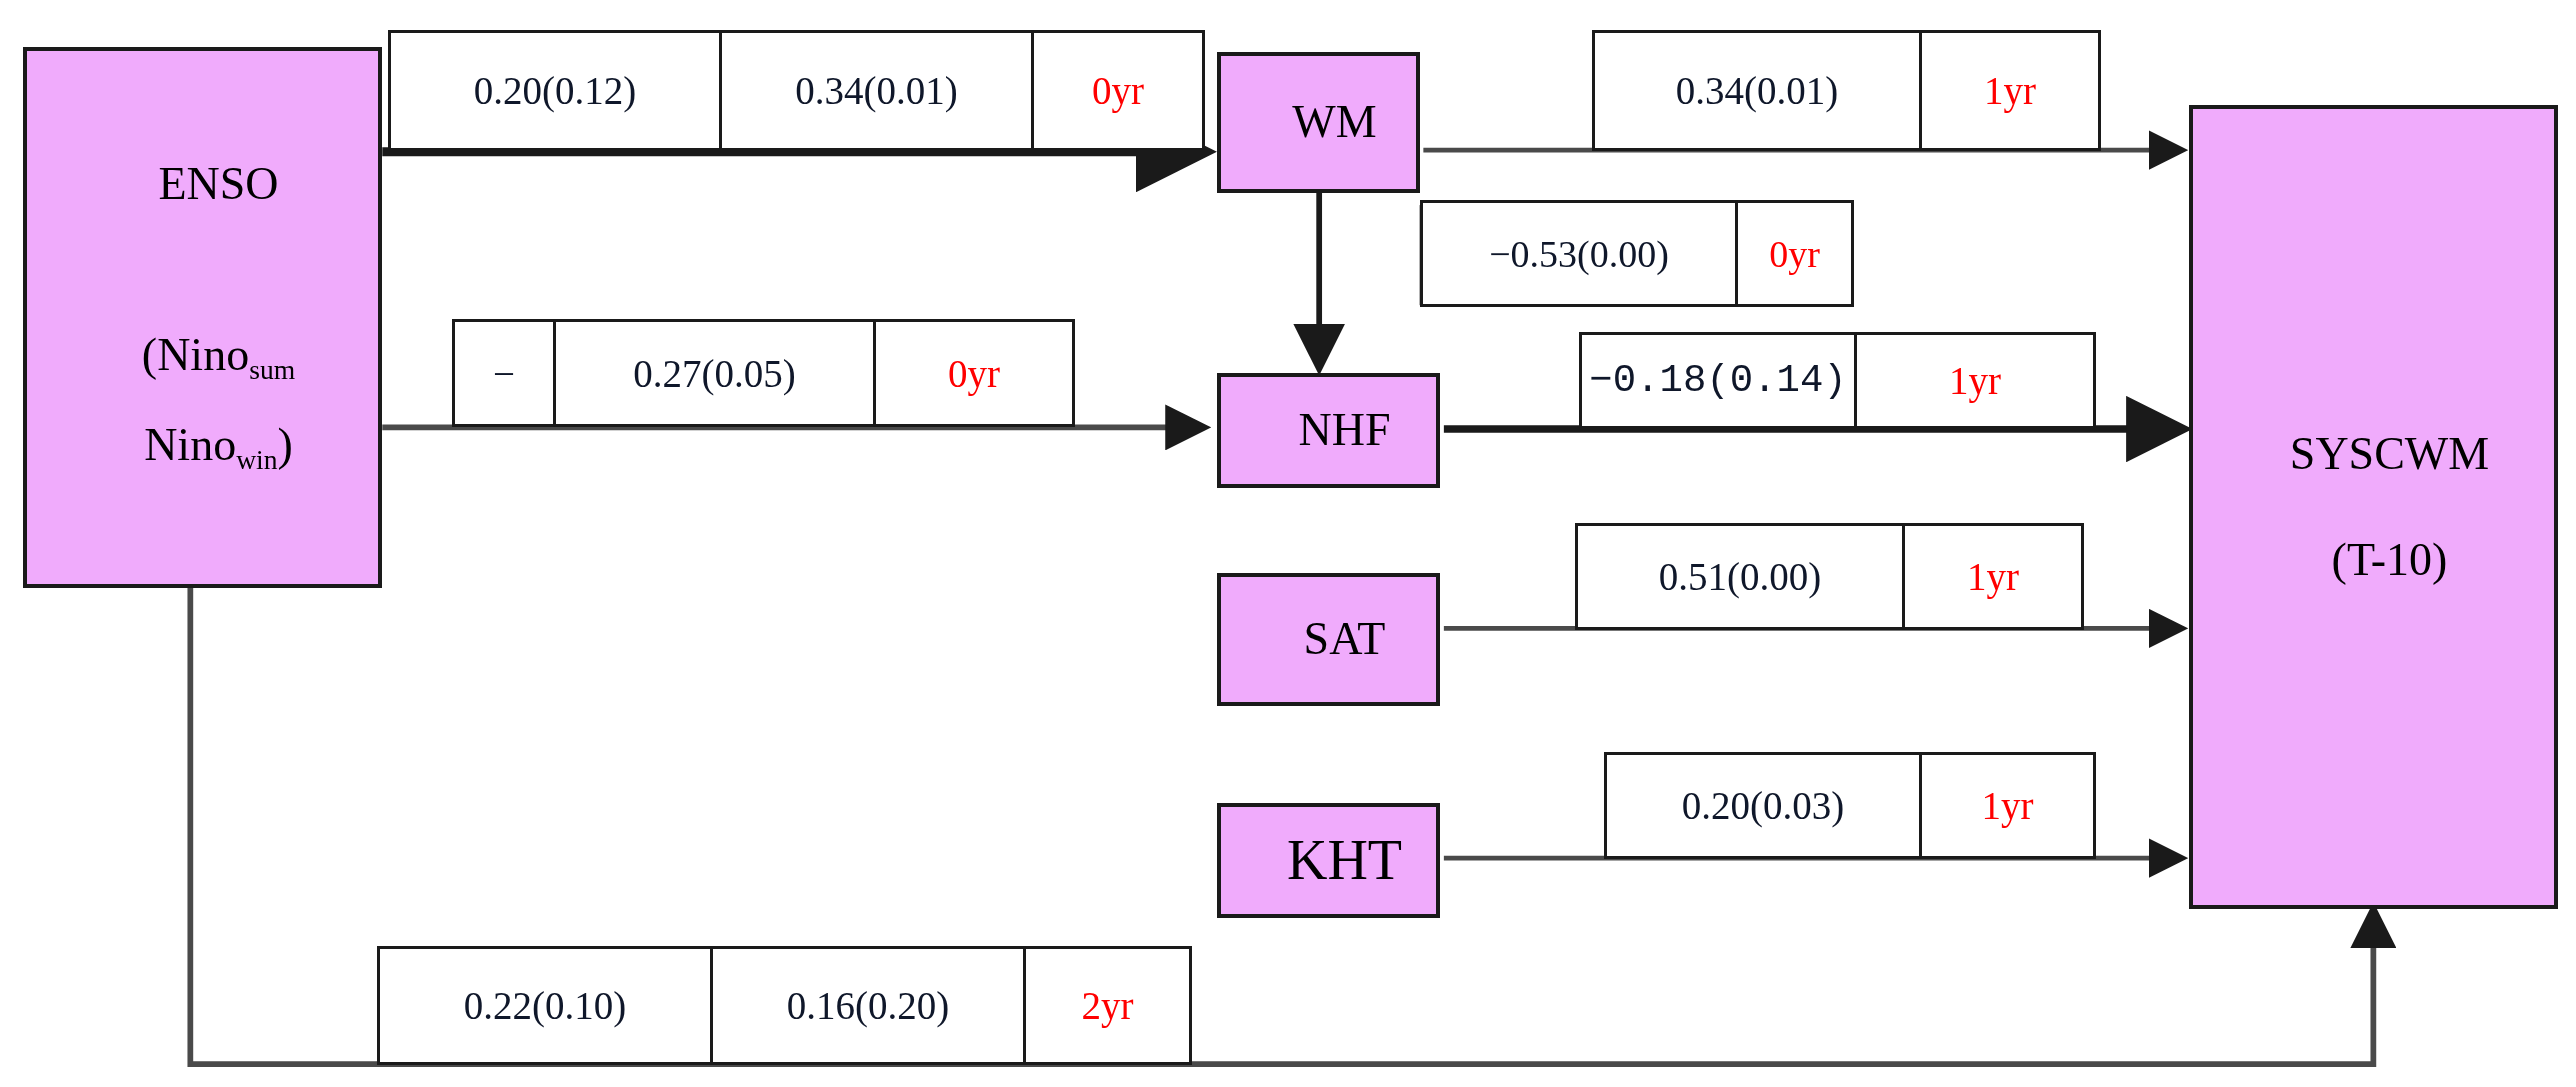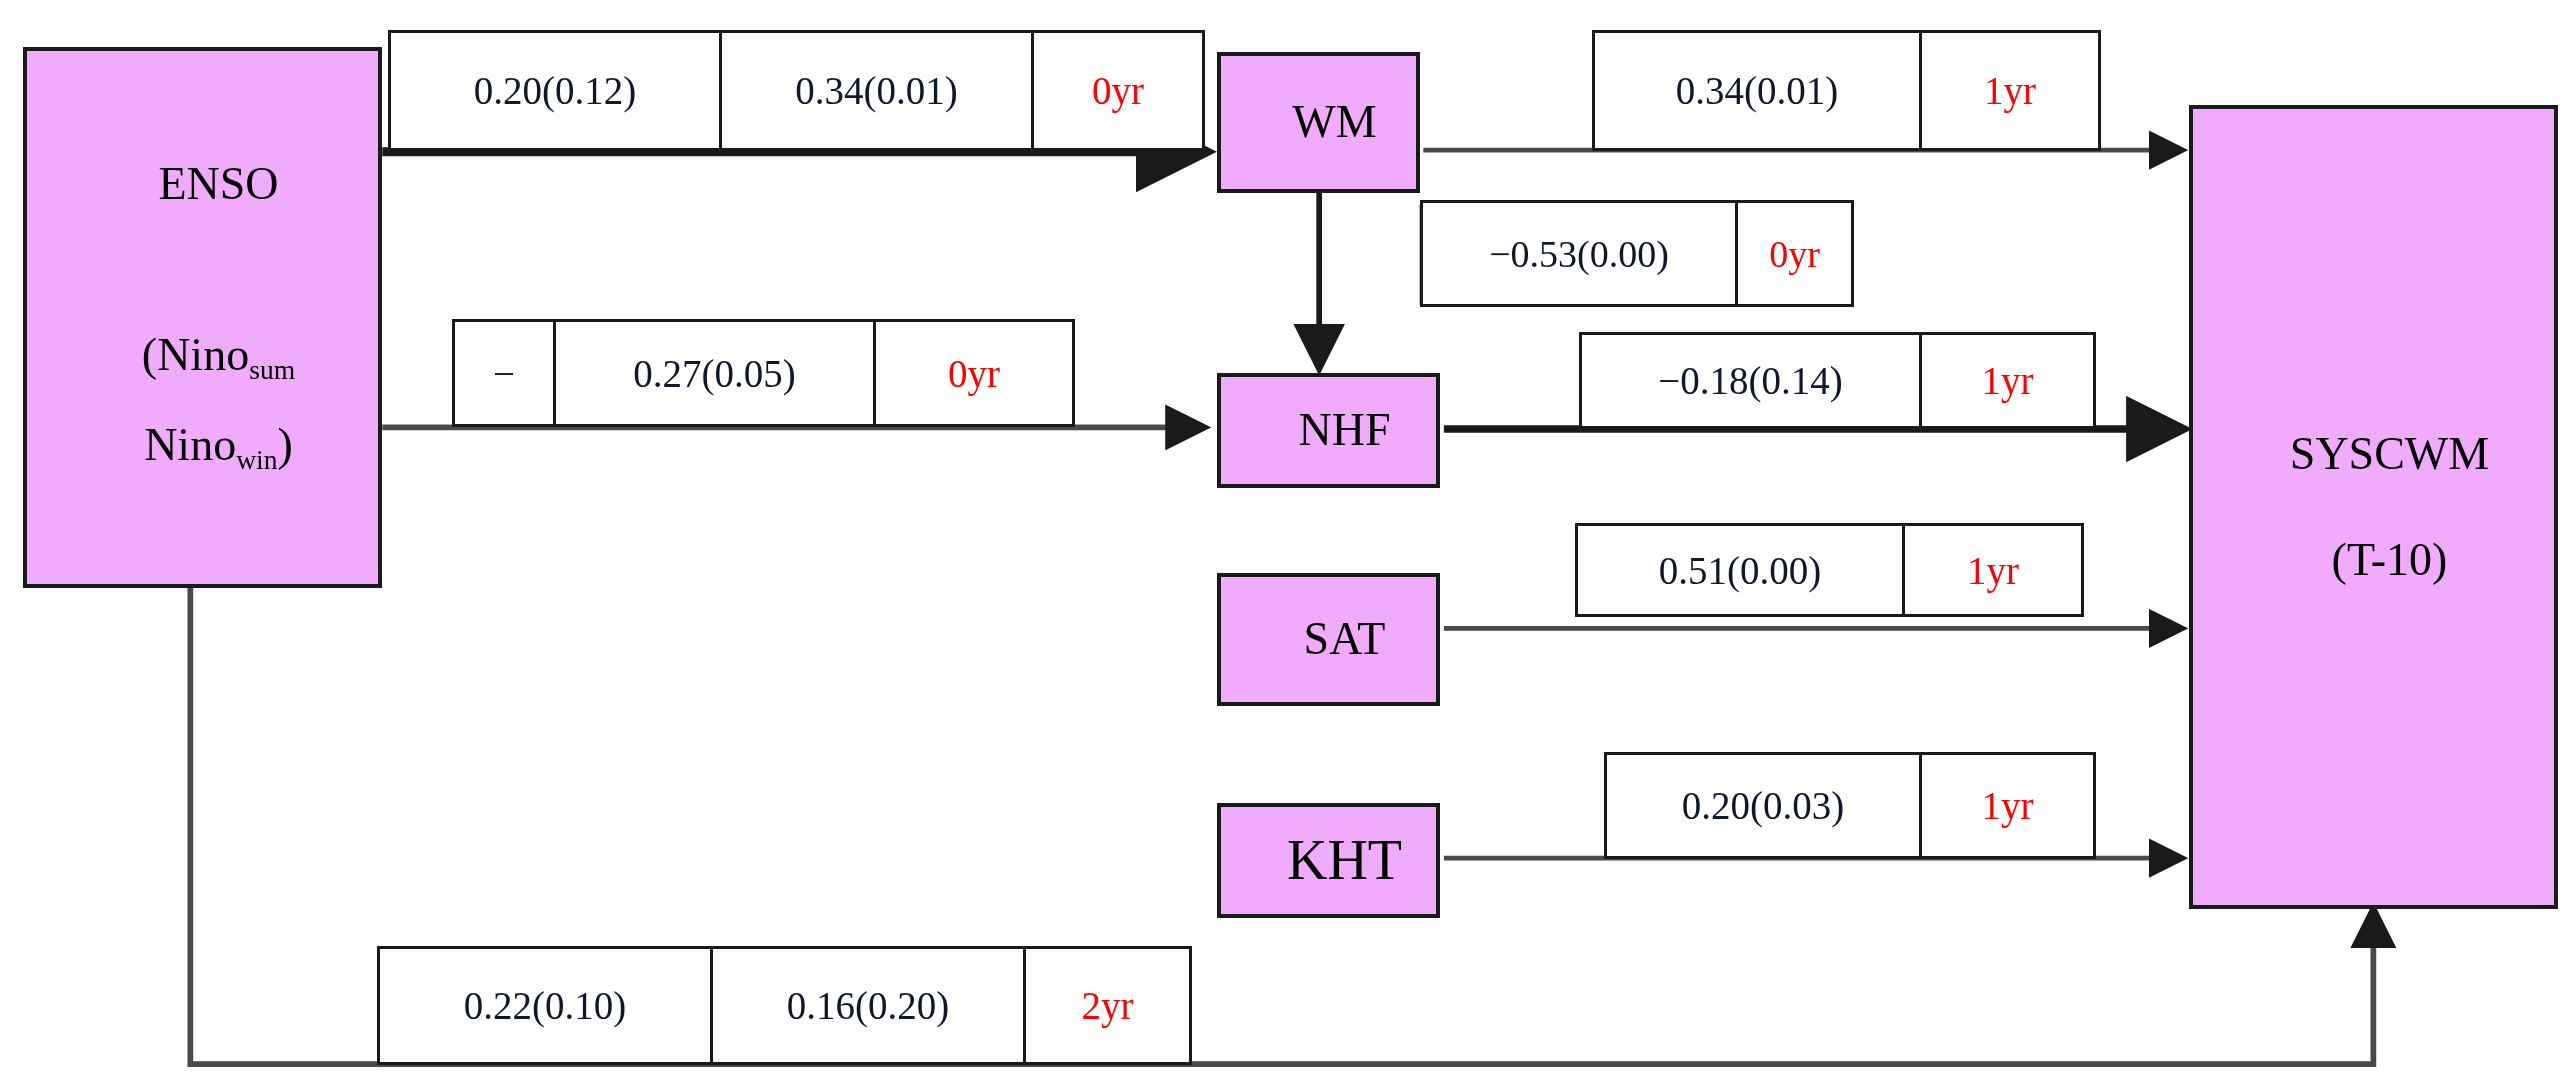--- a/index.html
+++ b/index.html
@@ -100,25 +100,25 @@
     <div class="cell yr" style="flex:1;">0yr</div>
   </div>
 
   <div class="lbl" style="left:452px;top:319px;width:623px;height:108px;font-size:39px;">
     <div class="cell" style="width:98px;">−</div>
     <div class="cell" style="width:320px;">0.27(0.05)</div>
     <div class="cell yr" style="flex:1;">0yr</div>
   </div>
 
   <div class="lbl" style="left:1579px;top:332px;width:517px;height:97px;font-size:39px;">
-    <div class="cell" style="width:337px;">−0.18(0.14)</div>
+    <div class="cell" style="width:272px;font-family:Liberation Mono, monospace;">−0.18(0.14)</div>
     <div class="cell yr" style="flex:1;">1yr</div>
   </div>
 
-  <div class="lbl" style="left:1575px;top:523px;width:509px;height:94px;font-size:39px;">
+  <div class="lbl" style="left:1575px;top:523px;width:509px;height:107px;font-size:39px;">
     <div class="cell" style="width:324px;">0.51(0.00)</div>
     <div class="cell yr" style="flex:1;">1yr</div>
   </div>
 
   <div class="lbl" style="left:1604px;top:752px;width:492px;height:107px;font-size:39px;">
     <div class="cell" style="width:312px;">0.20(0.03)</div>
     <div class="cell yr" style="flex:1;">1yr</div>
   </div>
 
   <div class="lbl" style="left:377px;top:946px;width:815px;height:119px;font-size:39px;">

